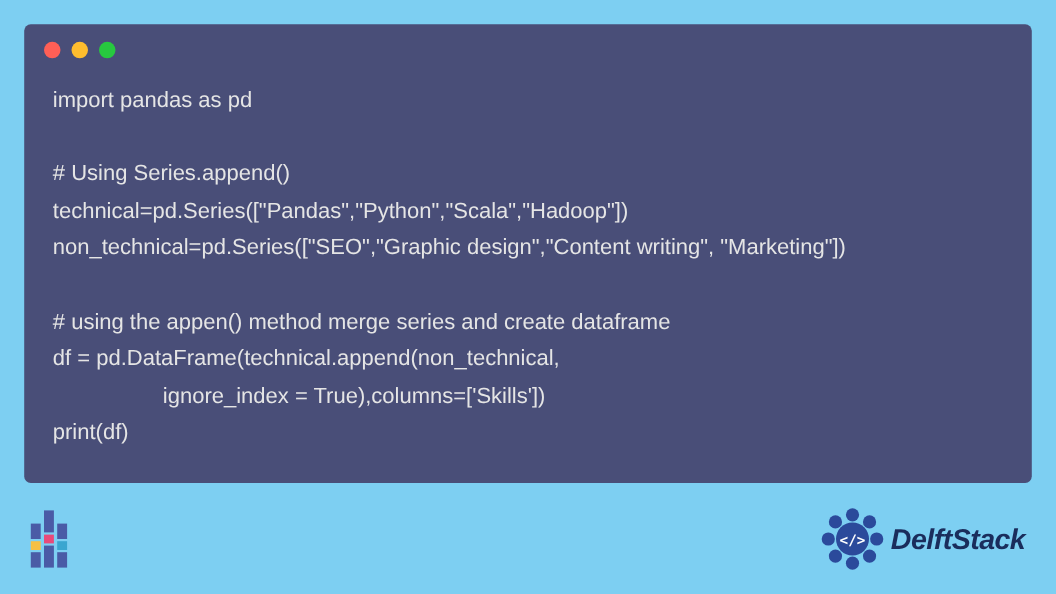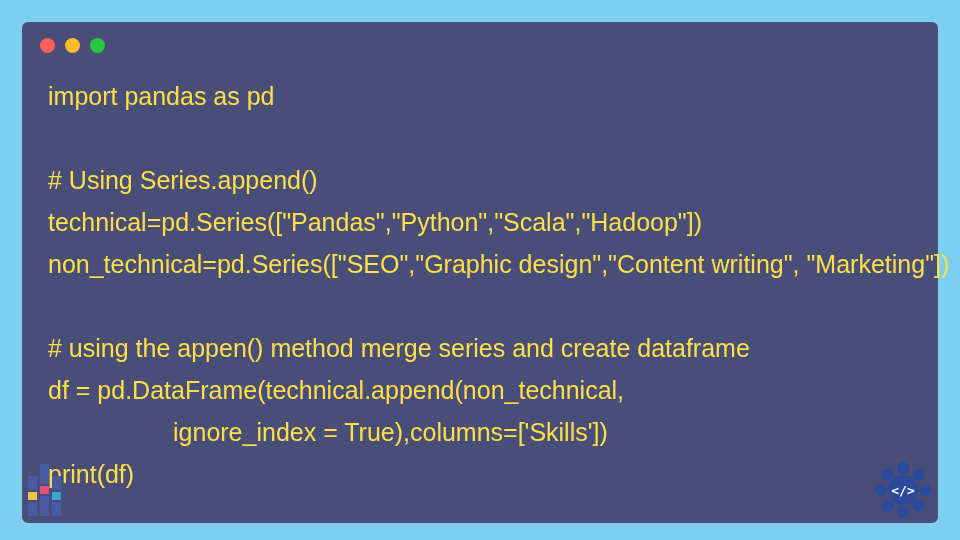--- a/index.html
+++ b/index.html
@@ -24,23 +24,23 @@
   }
   .dot {
     width: 15px;
     height: 15px;
     border-radius: 50%;
   }
   .dot.red { background: #ff5f56; }
   .dot.yellow { background: #ffbd2e; }
   .dot.green { background: #27c93f; }
   .code {
-    color: #fde047;
+    color: #e5e5e5;
     font-family: Arial, "Helvetica Neue", sans-serif;
-    font-size: 25px;
+    font-size: 20px;
     line-height: 1.68;
     padding: 8px 26px 0 26px;
     white-space: pre;
     font-weight: 400;
   }
   .footer {
     position: absolute;
     bottom: 0;
     left: 0;
     right: 0;
@@ -132,14 +132,15 @@
             <circle r="6" cx="0" cy="22"></circle>
             <circle r="6" cx="-15.5" cy="15.5"></circle>
             <circle r="6" cx="-22" cy="0"></circle>
             <circle r="6" cx="-15.5" cy="-15.5"></circle>
           </g>
           <circle r="15" fill="#2b4a9b"></circle>
           <text x="0" y="5" text-anchor="middle" fill="#fff" font-size="13" font-family="monospace" font-weight="bold">&lt;/&gt;</text>
         </g>
       </svg>
     </div>
+    <span class="brand">DelftStack</span>
   </div>
 </div>
 
 </body></html>

